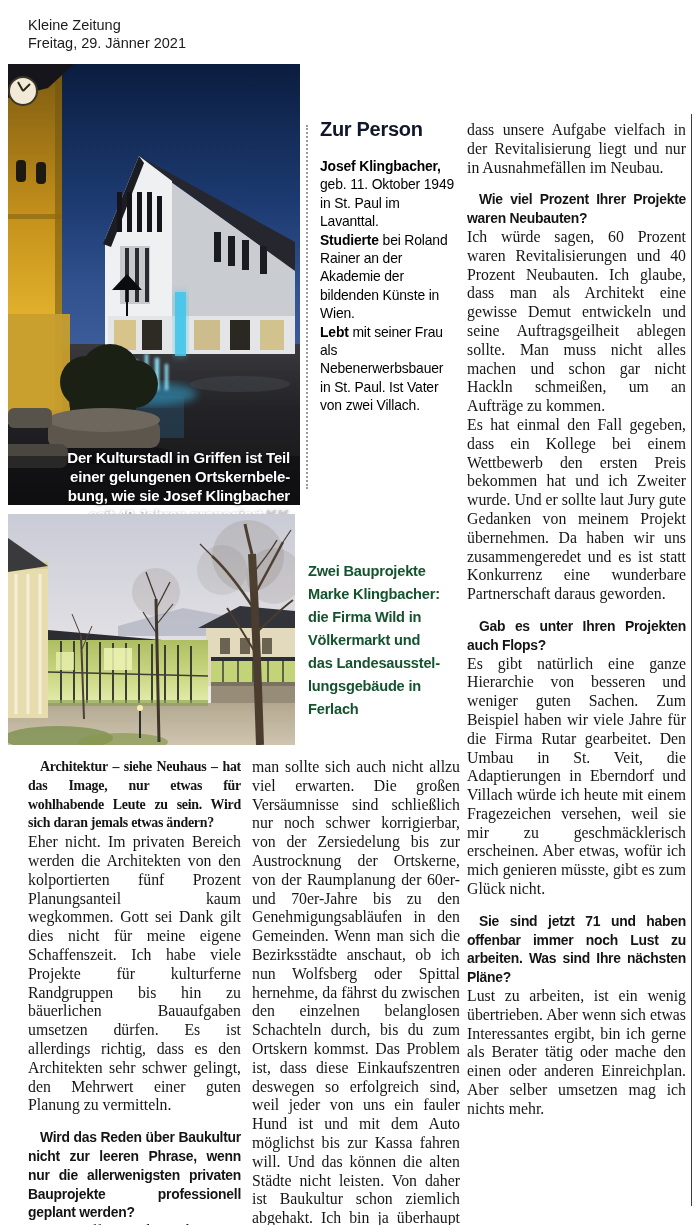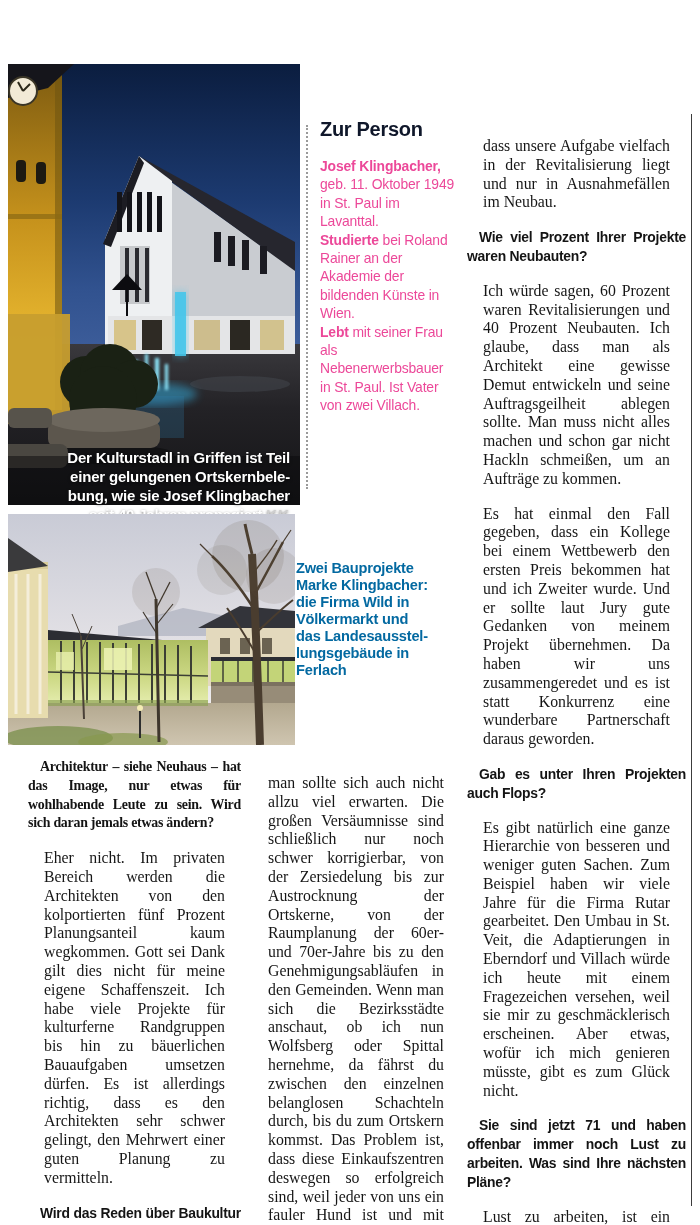--- a/index.html
+++ b/index.html
@@ -22,51 +22,55 @@
   }
   .photo-credit { font-size:15px; font-weight:bold; color:#cfcfcf; letter-spacing:1px; }
 
   
   .dotted-sep { position:absolute; left:306px; top:125px; height:364px; width:0; border-left:2px dotted #9a9a9a; }
   .rule-right { position:absolute; left:691px; top:114px; height:1092px; width:1px; background:#3c3c3c; }
 
   
   .zur-person { position:absolute; left:320px; top:118px; width:137px; }
   .zp-title { color:#0f172a; font-size:20px; font-weight:bold; letter-spacing:-0.3px; margin:0 0 16px 0; }
-  .zur-person p { margin:0; font-size:13.9px; line-height:18.4px; letter-spacing:-0.15px; color:#ec4899; }
+  .zur-person p { margin:0; font-size:13.9px; line-height:18.4px; letter-spacing:-0.15px; color:#000000; }
 
   
   .caption2 {
-    position:absolute; left:296px; top:560px; width:136px;
-    font-weight:bold; font-size:14.6px; line-height:17px;
-    letter-spacing:-0.2px; color:#0369a1; white-space:pre-line;
+    position:absolute; left:308px; top:560px; width:136px;
+    font-weight:bold; font-size:14.6px; line-height:23px;
+    letter-spacing:-0.2px; color:#14532d; white-space:pre-line;
   }
 
   
   .col {
     position:absolute; font-family:"Liberation Serif", serif;
     font-size:15.8px; line-height:18.8px; text-align:justify; color:#161616;
     hyphens:auto; -webkit-hyphens:auto; overflow:hidden;
   }
   #col-left  { left:28px;  top:758px; width:213px; height:467px; }
   #col-mid   { left:252px; top:758px; width:208px; height:467px; }
   #col-right { left:467px; top:121px; width:219px; height:1104px; }
-  .col p.a { margin:16px; }
+  .col p.a { margin:0; }
   .col p.q {
     font-family:"Liberation Sans", sans-serif; font-weight:bold;
     font-size:13.9px; line-height:18.8px; letter-spacing:-0.25px;
     text-indent:12px; margin:13px 0 0 0; color:#141414;
   }
   .col p.q.first { margin-top:0;font-family:Liberation Serif, serif; }
 </style>
 </head>
 <body>
 
 <div class="page">
 
+  <div class="masthead">
+    <div>Kleine Zeitung</div>
+    <div>Freitag, 29. Jänner 2021</div>
+  </div>
 
   <div class="photo" id="photo1">
     <svg width="292" height="441" viewBox="0 0 292 441">
       <defs>
         <linearGradient id="sky1" x1="0" y1="0" x2="0" y2="1">
           <stop offset="0" stop-color="#0b1d3f"></stop>
             <stop offset="0.45" stop-color="#1c3a70"></stop>
           <stop offset="0.75" stop-color="#31528f"></stop>
             <stop offset="1" stop-color="#3f5f9c"></stop>
         </linearGradient>

